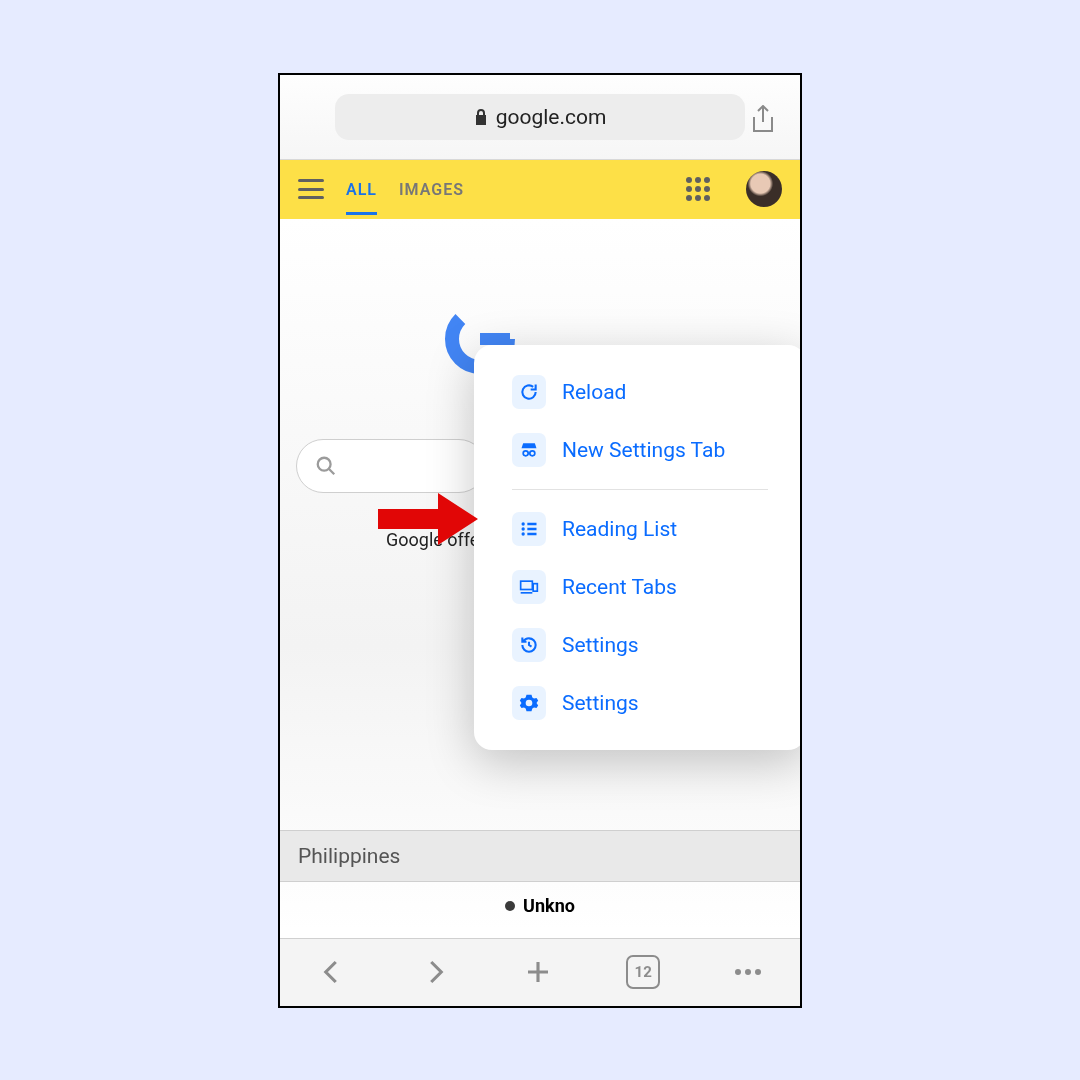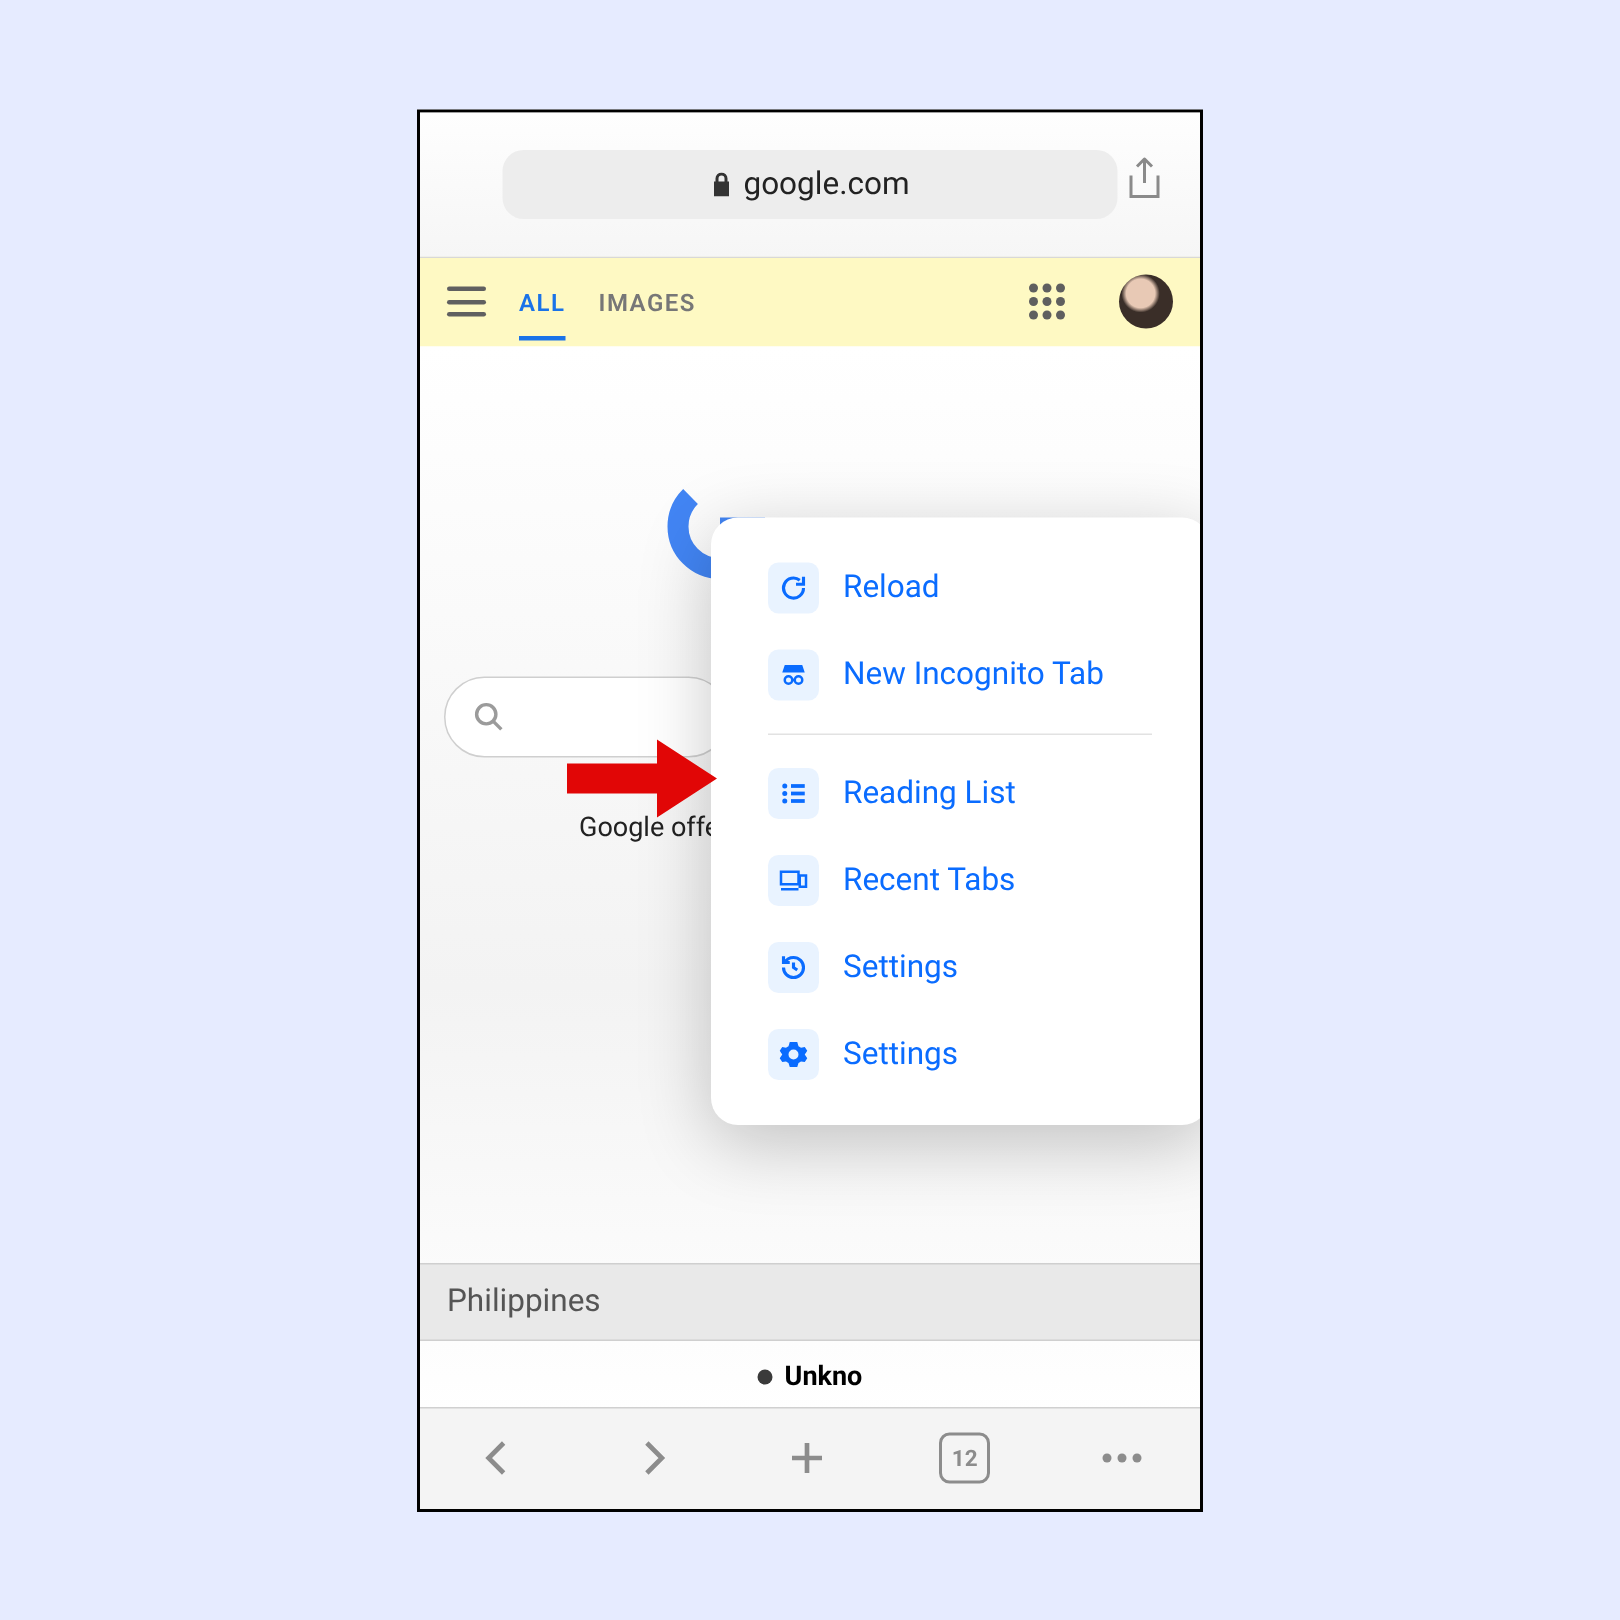--- a/index.html
+++ b/index.html
@@ -1,21 +1,21 @@
 <!DOCTYPE html>
 <html><head>
 <meta charset="utf-8">
 <style>
 *{margin:0;padding:0;box-sizing:border-box;font-family:-apple-system,BlinkMacSystemFont,"Segoe UI",Roboto,sans-serif}
 body{width:1080px;height:1080px;background:#e6ebff;display:flex;align-items:center;justify-content:center}
 .device{width:524px;height:935px;background:#fff;border:2px solid #000;position:relative;overflow:hidden}
-.topbar{height:96px;display:flex;align-items:center;justify-content:center;background:linear-gradient(#fefefe,#f6f6f6);padding:0 14px;position:relative}
+.topbar{height:84px;display:flex;align-items:center;justify-content:center;background:linear-gradient(#fefefe,#f6f6f6);padding:0 14px;position:relative}
 .addressbar{flex:1;height:46px;background:#ededed;border-radius:14px;display:flex;align-items:center;justify-content:center;gap:8px;color:#222;font-size:21px;max-width:410px}
 .share{position:absolute;right:24px;top:30px;color:#8a8a8a}
-.pagehdr{height:60px;display:flex;align-items:center;padding:0 18px;gap:22px;border-top:1px solid #d8d8d8;background:#fef9c3}
+.pagehdr{height:60px;display:flex;align-items:center;padding:0 18px;gap:22px;border-top:1px solid #d8d8d8;background:#fde047}
 .hamburger{width:26px;height:20px;display:flex;flex-direction:column;justify-content:space-between}
 .hamburger span{height:3px;background:#606060;border-radius:2px}
 .tab{font-size:16px;font-weight:600;letter-spacing:1px;color:#777}
 .tab.active{color:#1a73e8;position:relative}
 .tab.active::after{content:"";position:absolute;left:0;right:0;bottom:-16px;height:3px;background:#1a73e8}
 .apps{margin-left:auto;width:24px;height:24px;display:grid;grid-template-columns:repeat(3,1fr);gap:3px}
 .apps span{background:#5f5f5f;border-radius:50%}
 .avatar{width:36px;height:36px;border-radius:50%;background:radial-gradient(circle at 40% 35%,#e8c9b5 0 30%,#3a2e28 40%);margin-left:14px}
 .content{position:relative;height:calc(100% - 92px - 60px - 68px);background:linear-gradient(#fff,#f3f3f3 60%,#fff)}
 .logo{width:80px;height:80px;position:absolute;left:160px;top:80px}
@@ -128,21 +128,21 @@
     </div>
     <div class="mitem">
       <div class="micon">
           <svg width="20" height="20" viewBox="0 0 24 24" fill="currentColor">
             <path d="M3 10h18l-2-6H5l-2 6z"></path>
             <circle cx="8" cy="16" r="3" fill="none" stroke="currentColor" stroke-width="2"></circle>
             <circle cx="16" cy="16" r="3" fill="none" stroke="currentColor" stroke-width="2"></circle>
             <path stroke="currentColor" stroke-width="2" d="M11 16h2"></path>
           </svg>
         </div>
-      <div class="mlabel">New Incognito Tab</div>
+      <div class="mlabel">New Settings Tab</div>
     </div>
     <div class="sep"></div>
     <div class="mitem">
       <div class="micon">
           <svg width="20" height="20" viewBox="0 0 24 24" fill="currentColor">
             <circle cx="5" cy="6" r="2"></circle>
             <circle cx="5" cy="12" r="2"></circle>
             <circle cx="5" cy="18" r="2"></circle>
             <rect x="10" y="4.5" width="11" height="3"></rect>
             <rect x="10" y="10.5" width="11" height="3"></rect>

